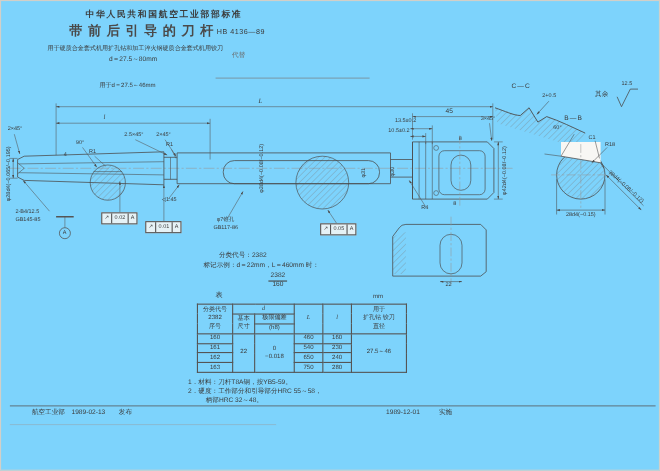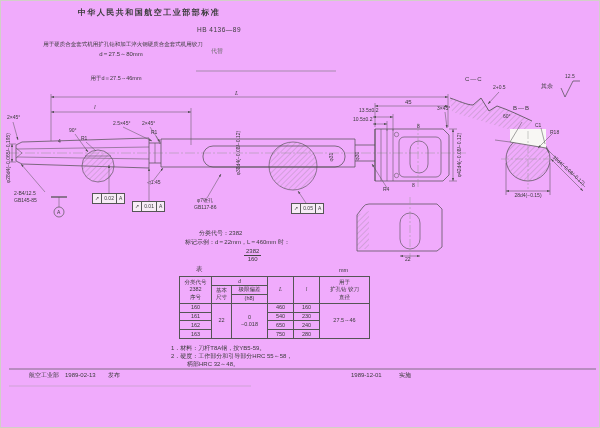--- a/index.html
+++ b/index.html
@@ -1,16 +1,16 @@
 <!DOCTYPE html>
 <html><head>
 <meta charset="utf-8">
 <style>
   html,body{margin:0;padding:0;background:#d9d7d2;}
-  #page{position:relative;width:600px;height:428px;background:#f0abfc;overflow:hidden;
+  #page{position:relative;width:600px;height:428px;background:#7dd3fc;overflow:hidden;
         font-family:"Liberation Sans",sans-serif;color:#3b3b3b;border:1px solid #d2cfc8;box-sizing:border-box;}
   .lbl{position:absolute;font-size:6px;line-height:1.1;white-space:nowrap;color:#3b3b3b;}
   .s5{font-size:5px;}
   .s55{font-size:5.5px;}
   .ctr{text-align:center;}
   .it{font-style:italic;font-family:"Liberation Serif",serif;}
   .vlabel{position:absolute;font-size:5px;white-space:nowrap;text-align:center;transform:rotate(-90deg);}
   .dlabel{position:absolute;font-size:5px;white-space:nowrap;text-align:center;transform:rotate(42deg);}
   .tolframe{position:absolute;display:flex;height:9px;border:0.6px solid #555;background:rgba(248,247,244,.85);}
   .tolframe .tc{font-size:5px;line-height:9px;padding:0 2px;border-right:0.6px solid #555;}
@@ -171,20 +171,21 @@
       <line x1="399" y1="255" x2="419" y2="255" stroke-width="0.5" marker-start="url(#arb)" marker-end="url(#ar)"></line>
     </g>
 
     <g>
       <line x1="8" y1="368" x2="595" y2="368" stroke="#555" stroke-width="0.7"></line>
       <line x1="8" y1="385" x2="250" y2="385" stroke="#999" stroke-width="0.4"></line>
     </g>
   </svg>
 
   <div class="org">中华人民共和国航空工业部部标准</div>
+  <div class="title">带前后引导的刀杆</div>
   <div class="lbl" style="left:196px;top:25px;font-size:6.5px;letter-spacing:.5px;">HB 4136—89</div>
   <div class="lbl" style="left:210px;top:47px;color:#6a6a6a;">代替</div>
   <div class="lbl s55 ctr" style="left:4px;top:40px;width:236px;">用于硬质合金套式机用扩孔钻和加工淬火钢硬质合金套式机用铰刀</div>
   <div class="lbl ctr" style="left:40px;top:50px;width:160px;">d＝27.5～80mm</div>
   <div class="lbl s55 ctr" style="left:30px;top:74px;width:170px;">用于d＝27.5～46mm</div>
 
   <div class="lbl it" style="left:234px;top:89px;">L</div>
   <div class="lbl it" style="left:93px;top:103px;">l</div>
   <div class="lbl" style="left:404px;top:98px;">45</div>
   <div class="lbl s5" style="left:358px;top:107px;">13.5±0.2</div>

